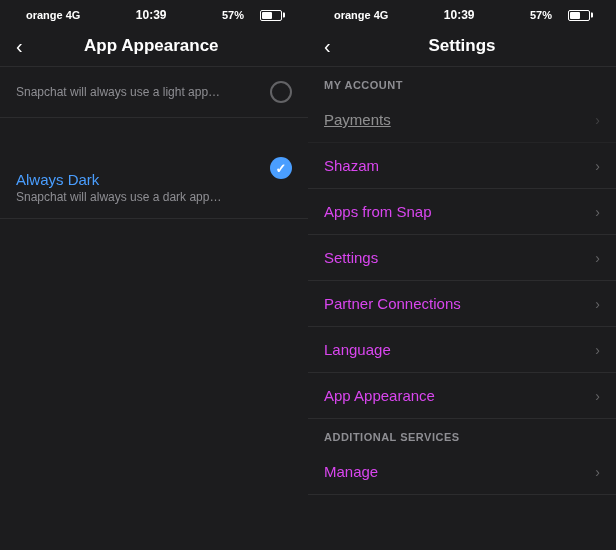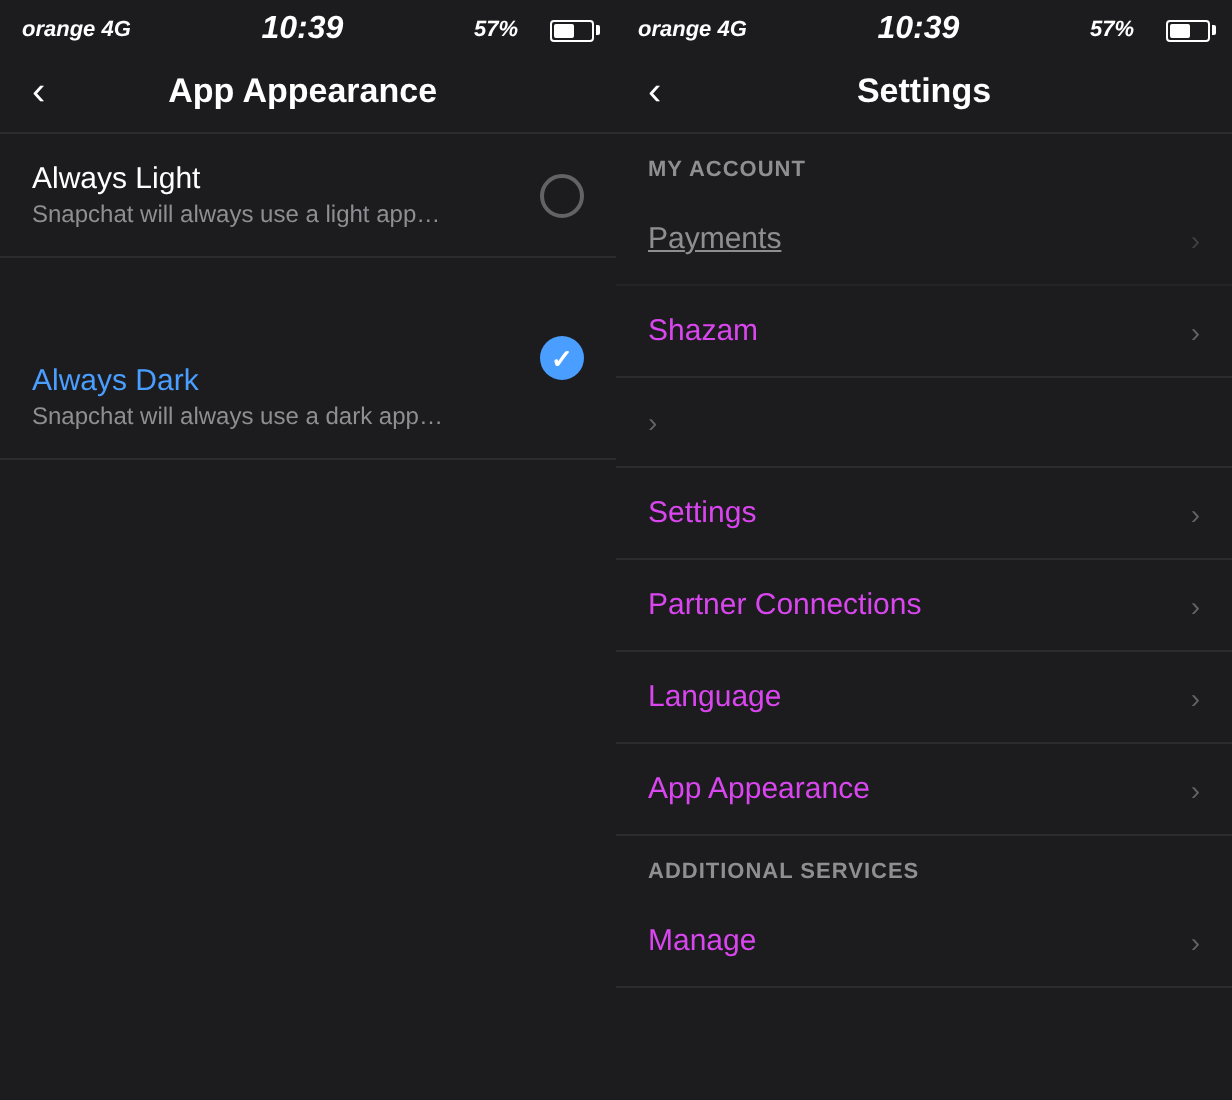--- a/index.html
+++ b/index.html
@@ -18,31 +18,30 @@
       background: #1c1c1e;
       display: flex;
       flex-direction: column;
       overflow: hidden;
     }
 
     .status-bar {
       display: flex;
       justify-content: space-between;
       align-items: center;
-      padding: 6px 11px 4px;
+      padding: 6px 26px 4px;
       height: 28px;
-      font-style: italic;
     }
     .status-bar-left {
       font-size: 11px;
       color: #fff;
       font-weight: 600;
     }
     .status-bar-center {
-      font-size: 16px;
+      font-size: 12px;
       color: #fff;
       font-weight: 600;
     }
     .status-bar-right {
       display: flex;
       align-items: center;
       gap: 16px;
       font-size: 11px;
       color: #fff;
       font-weight: 600;
@@ -249,21 +248,20 @@
 
   <div class="nav-header-left">
     <span class="back-arrow">‹</span>
     <span class="nav-title-left">App Appearance</span>
   </div>
 
   <div class="options-list">
 
     <div class="option-item">
       <div class="option-text">
-        <div class="option-title">Always Light</div>
         <div class="option-subtitle">Snapchat will always use a light app…</div>
       </div>
       <div class="radio-circle"></div>
     </div>
 
     <div class="option-item">
       <div class="option-text">
         <div class="option-title blue">Always Dark</div>
         <div class="option-subtitle">Snapchat will always use a dark app…</div>
       </div>
@@ -302,20 +300,21 @@
       <span class="payments-label">Payments</span>
       <span class="chevron">›</span>
     </div>
 
     <div class="settings-item">
       <span class="settings-item-label">Shazam</span>
       <span class="chevron">›</span>
     </div>
 
     <div class="settings-item">
+      <span class="settings-item-label">Apps from Snap</span>
       <span class="chevron">›</span>
     </div>
 
     <div class="settings-item">
       <span class="settings-item-label">Settings</span>
       <span class="chevron">›</span>
     </div>
 
     <div class="settings-item">
       <span class="settings-item-label">Partner Connections</span>

